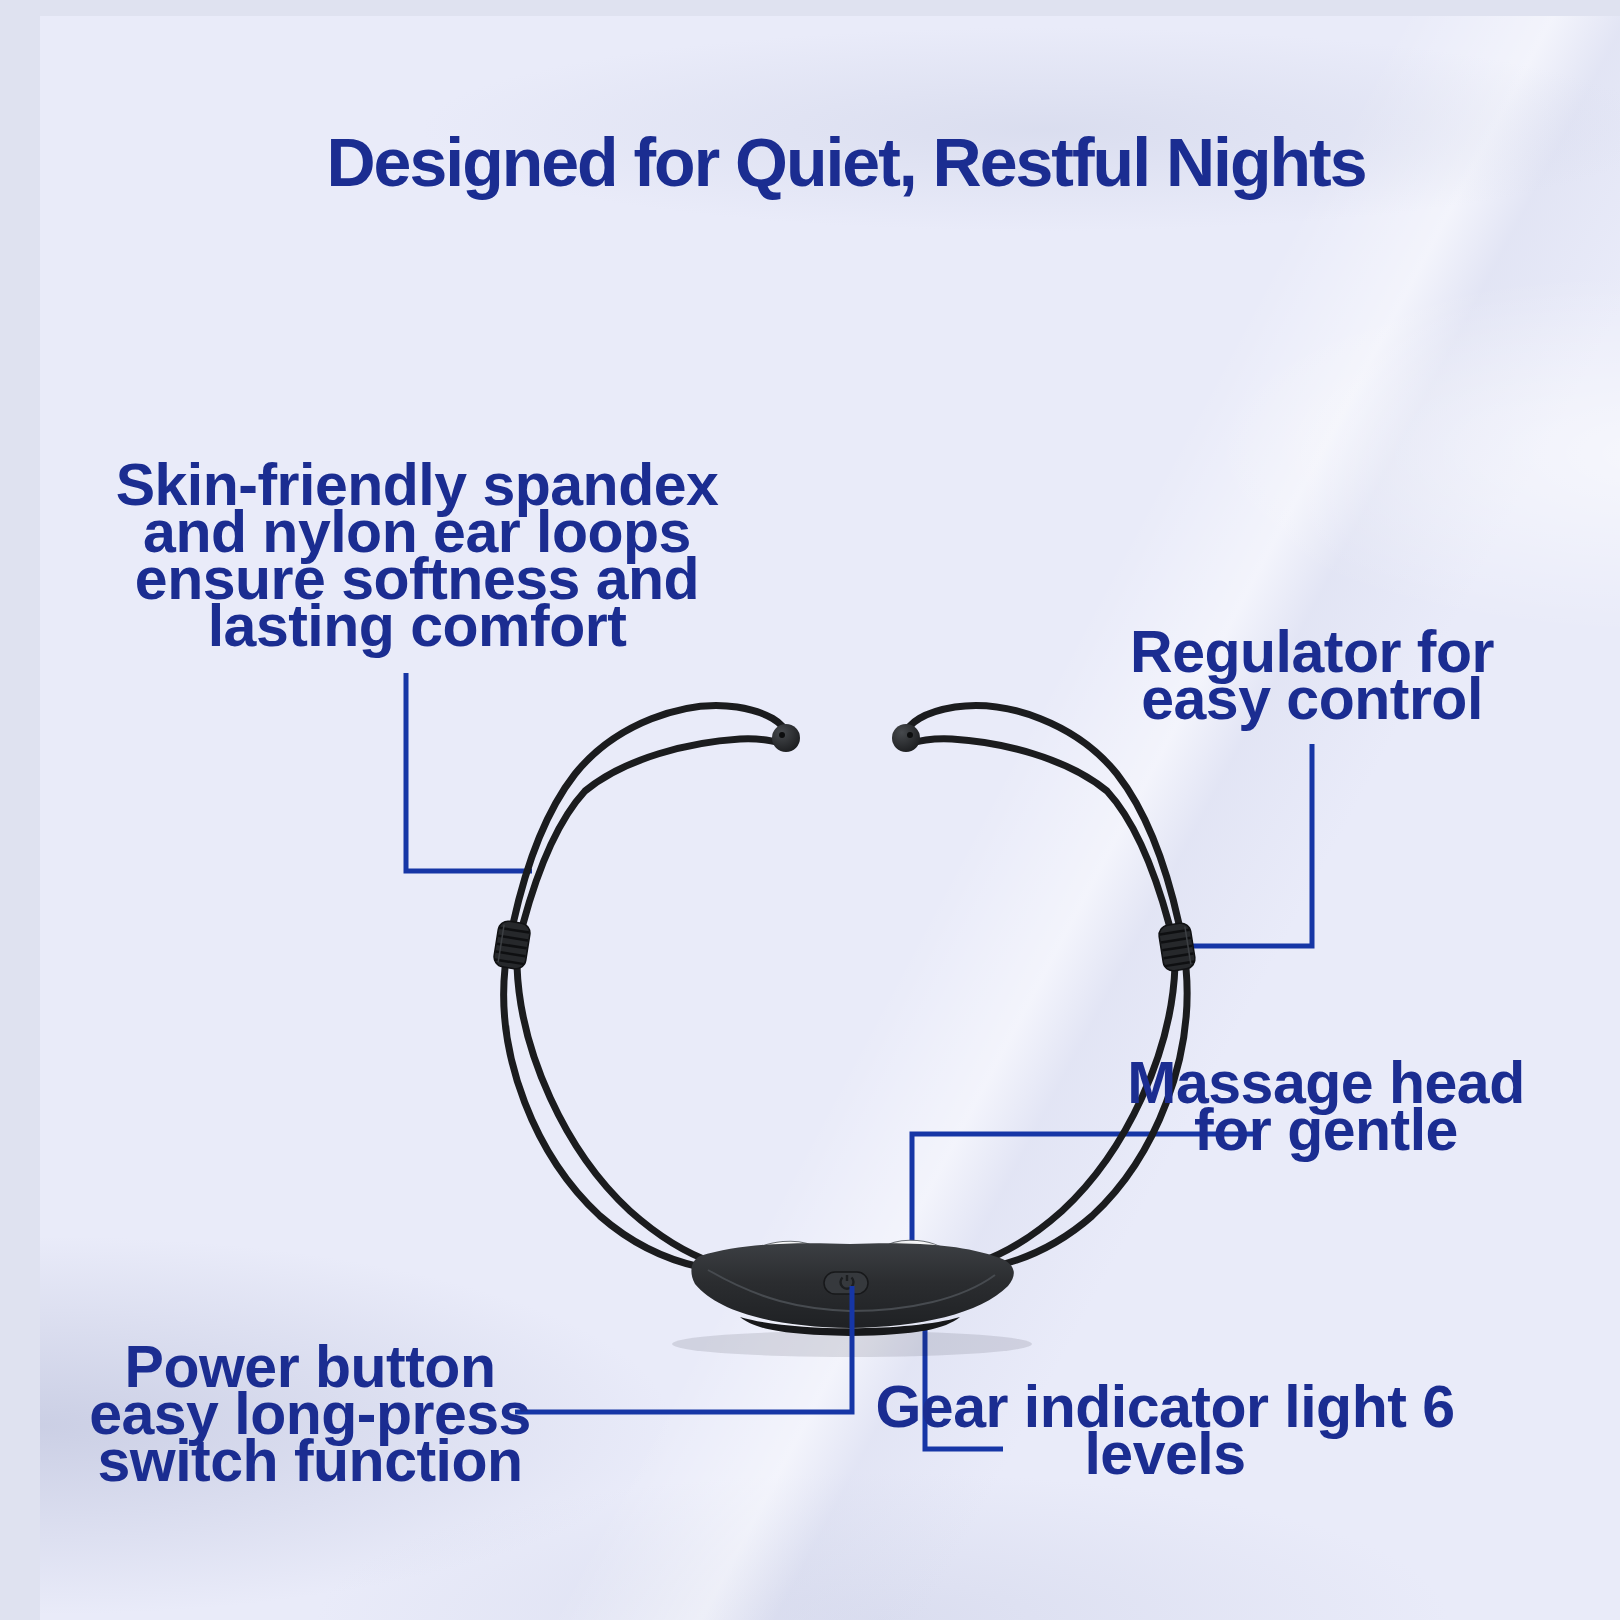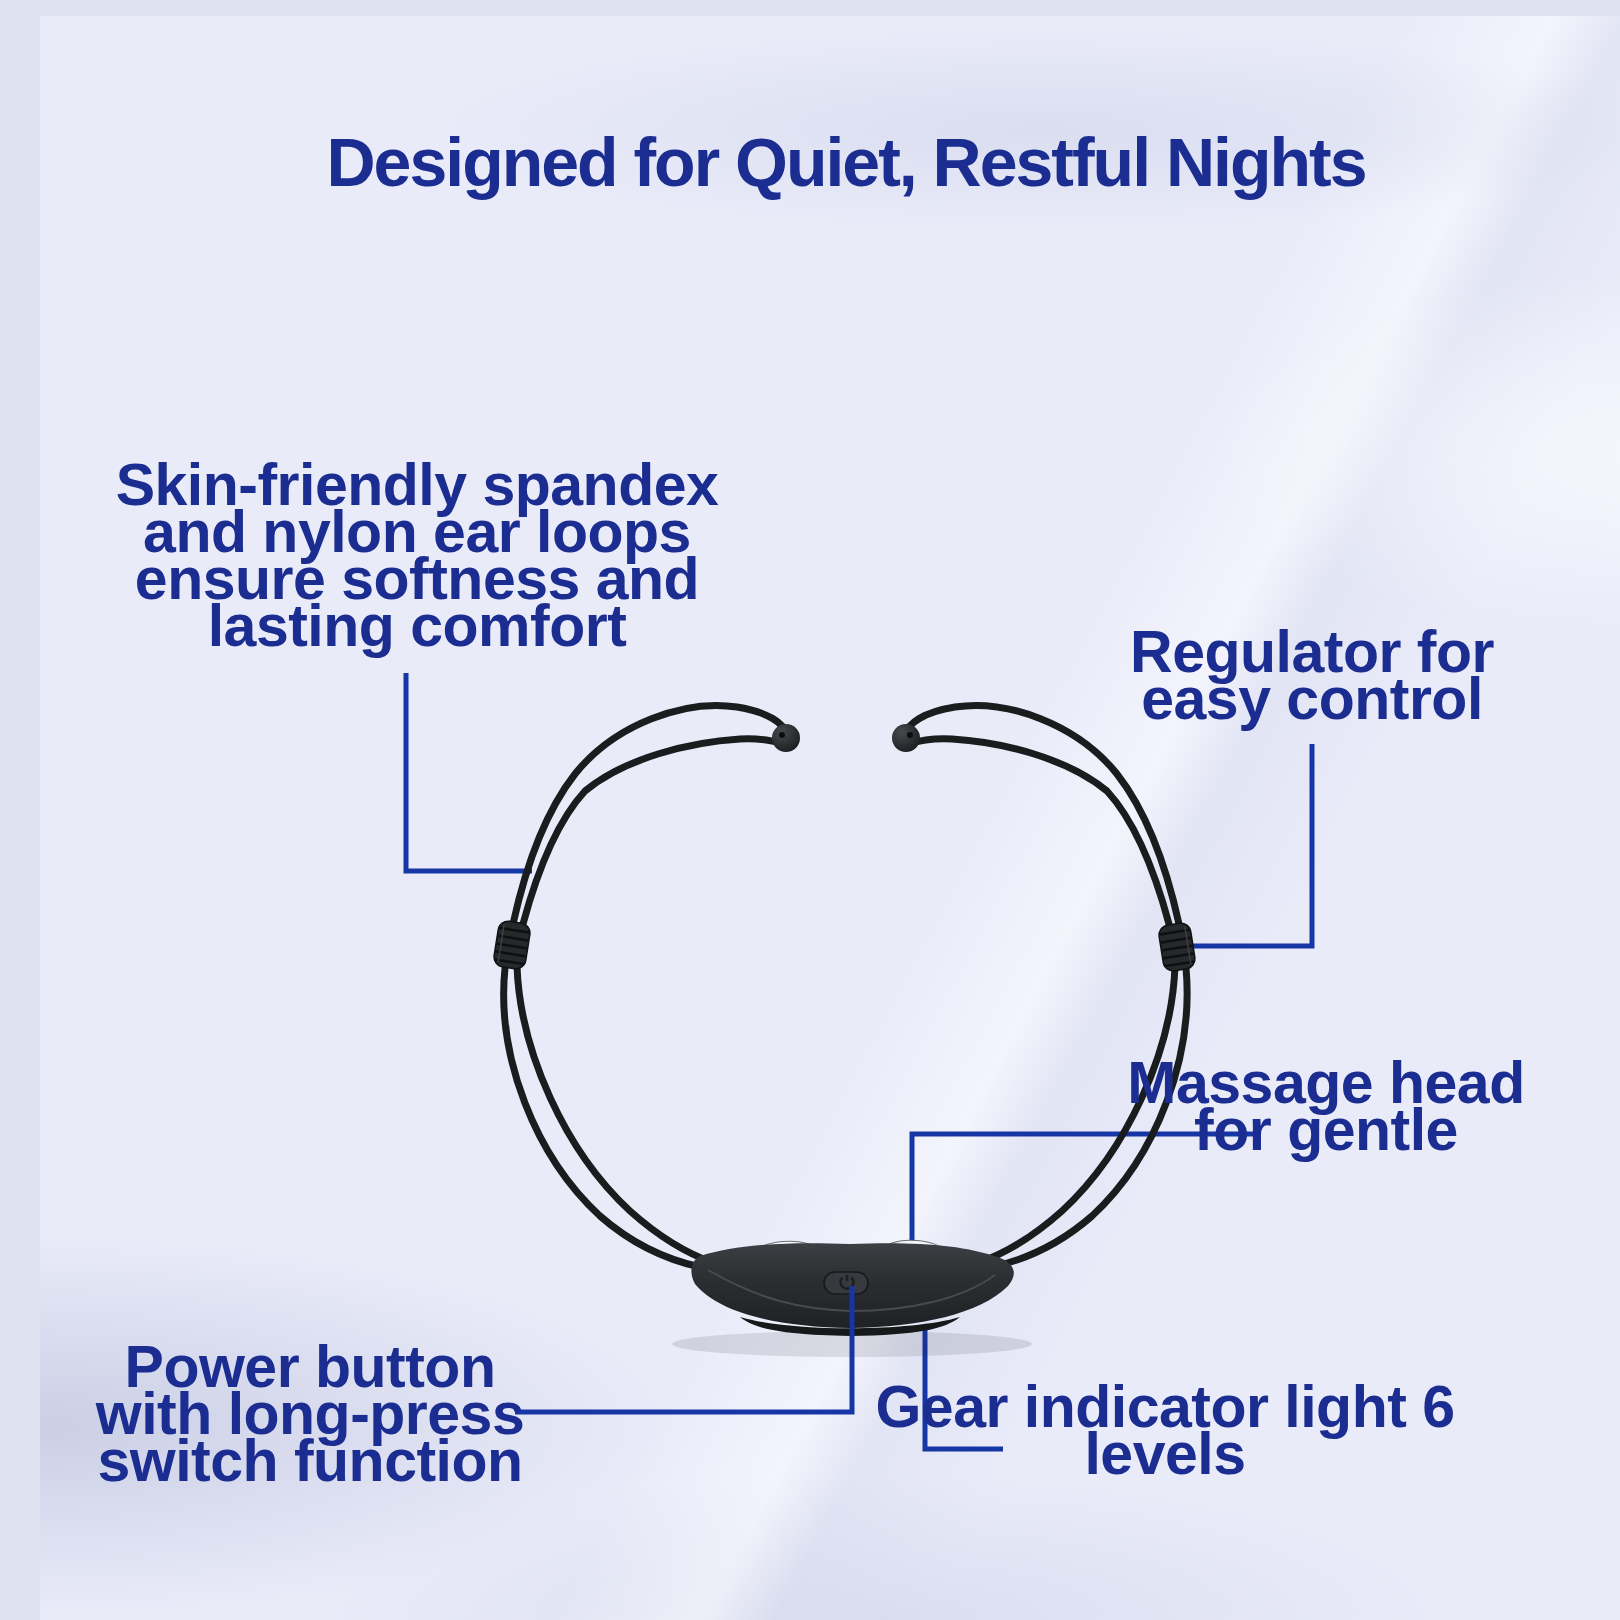--- a/index.html
+++ b/index.html
@@ -165,21 +165,21 @@
     <div>easy control</div>
   </div>
 
   <div class="callout" id="label-massage-head">
     <div>Massage head</div>
     <div>for gentle</div>
   </div>
 
   <div class="callout" id="label-power-button">
     <div>Power button</div>
-    <div>with long-press</div>
+    <div>easy long-press</div>
     <div>switch function</div>
   </div>
 
   <div class="callout" id="label-gear-indicator">
     <div>Gear indicator light 6</div>
     <div>levels</div>
   </div>
 
 </figure>
 

